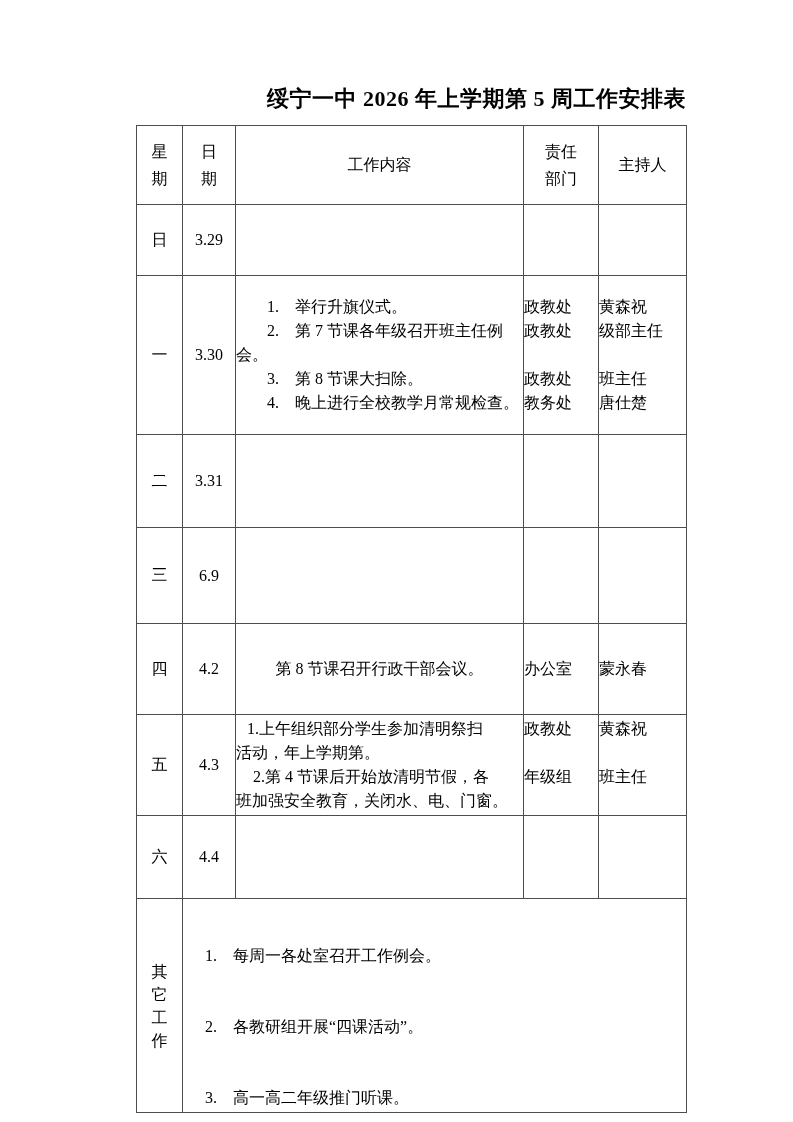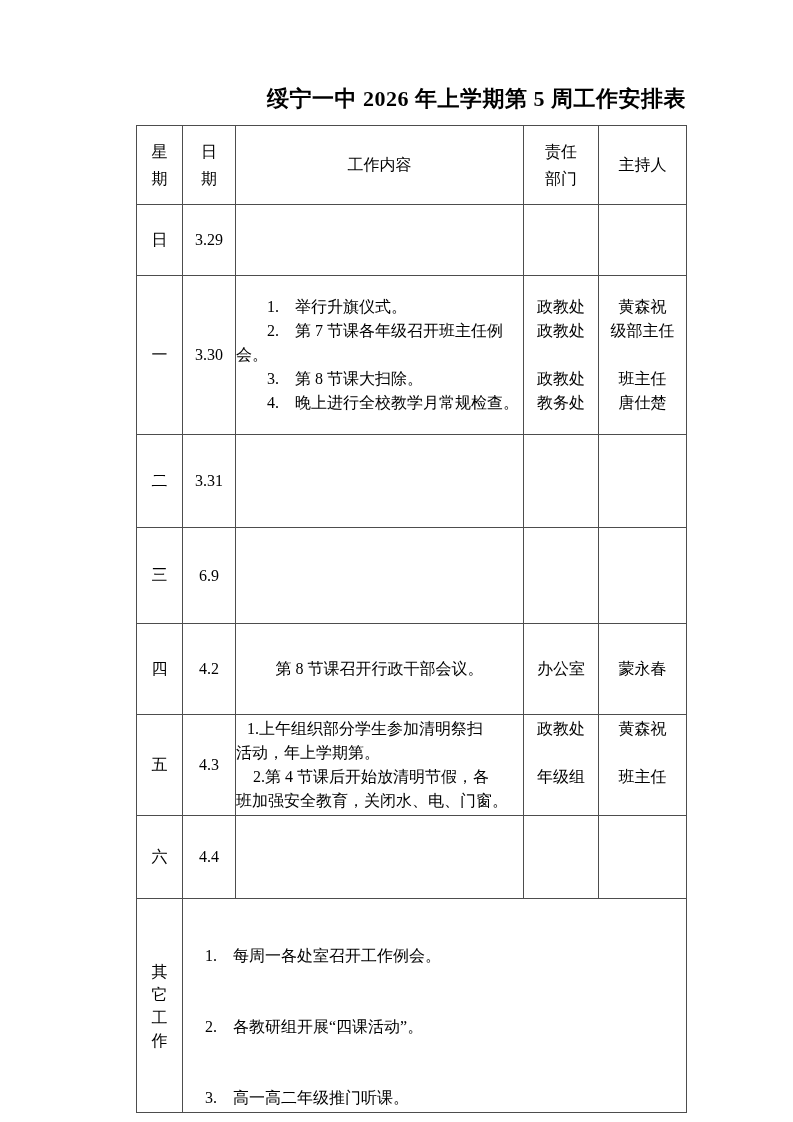--- a/index.html
+++ b/index.html
@@ -23,21 +23,21 @@
   }
   .schedule th{text-align:center;}
   
   .rh0{height:61px}.rh1{height:71px}.rh2{height:159px}.rh3{height:93px}
   .rh4{height:96px}.rh5{height:91px}.rh6{height:101px}.rh7{height:83px}.rh8{height:85px}
   
   .hdr2{width:18px;margin:0 auto;line-height:27px;word-break:break-all;text-align:center;}
   .hdr2w{width:36px;margin:12px auto;line-height:27px;word-break:break-all;text-align:center;}
   .day-cell,.date-cell{text-align:center;}
   .content-cell{padding:0 3px;text-align:left;}
-  .side-cell{text-align:center;}
+  .side-cell{}
   .ln{min-height:24px;line-height:24px;}
   .i34{padding-left:31px}
   .i14{padding-left:11px}
   .i20{padding-left:17px}
   .ctr{text-align:center;}
   .vlabel{width:18px;margin:0 auto;line-height:23px;word-break:break-all;text-align:center;}
   .other-cell{padding:0 3px;text-align:left;}
   .oln{min-height:29px;line-height:29px;padding-left:22px;margin-top:42px;}
 </style>
 </head>

